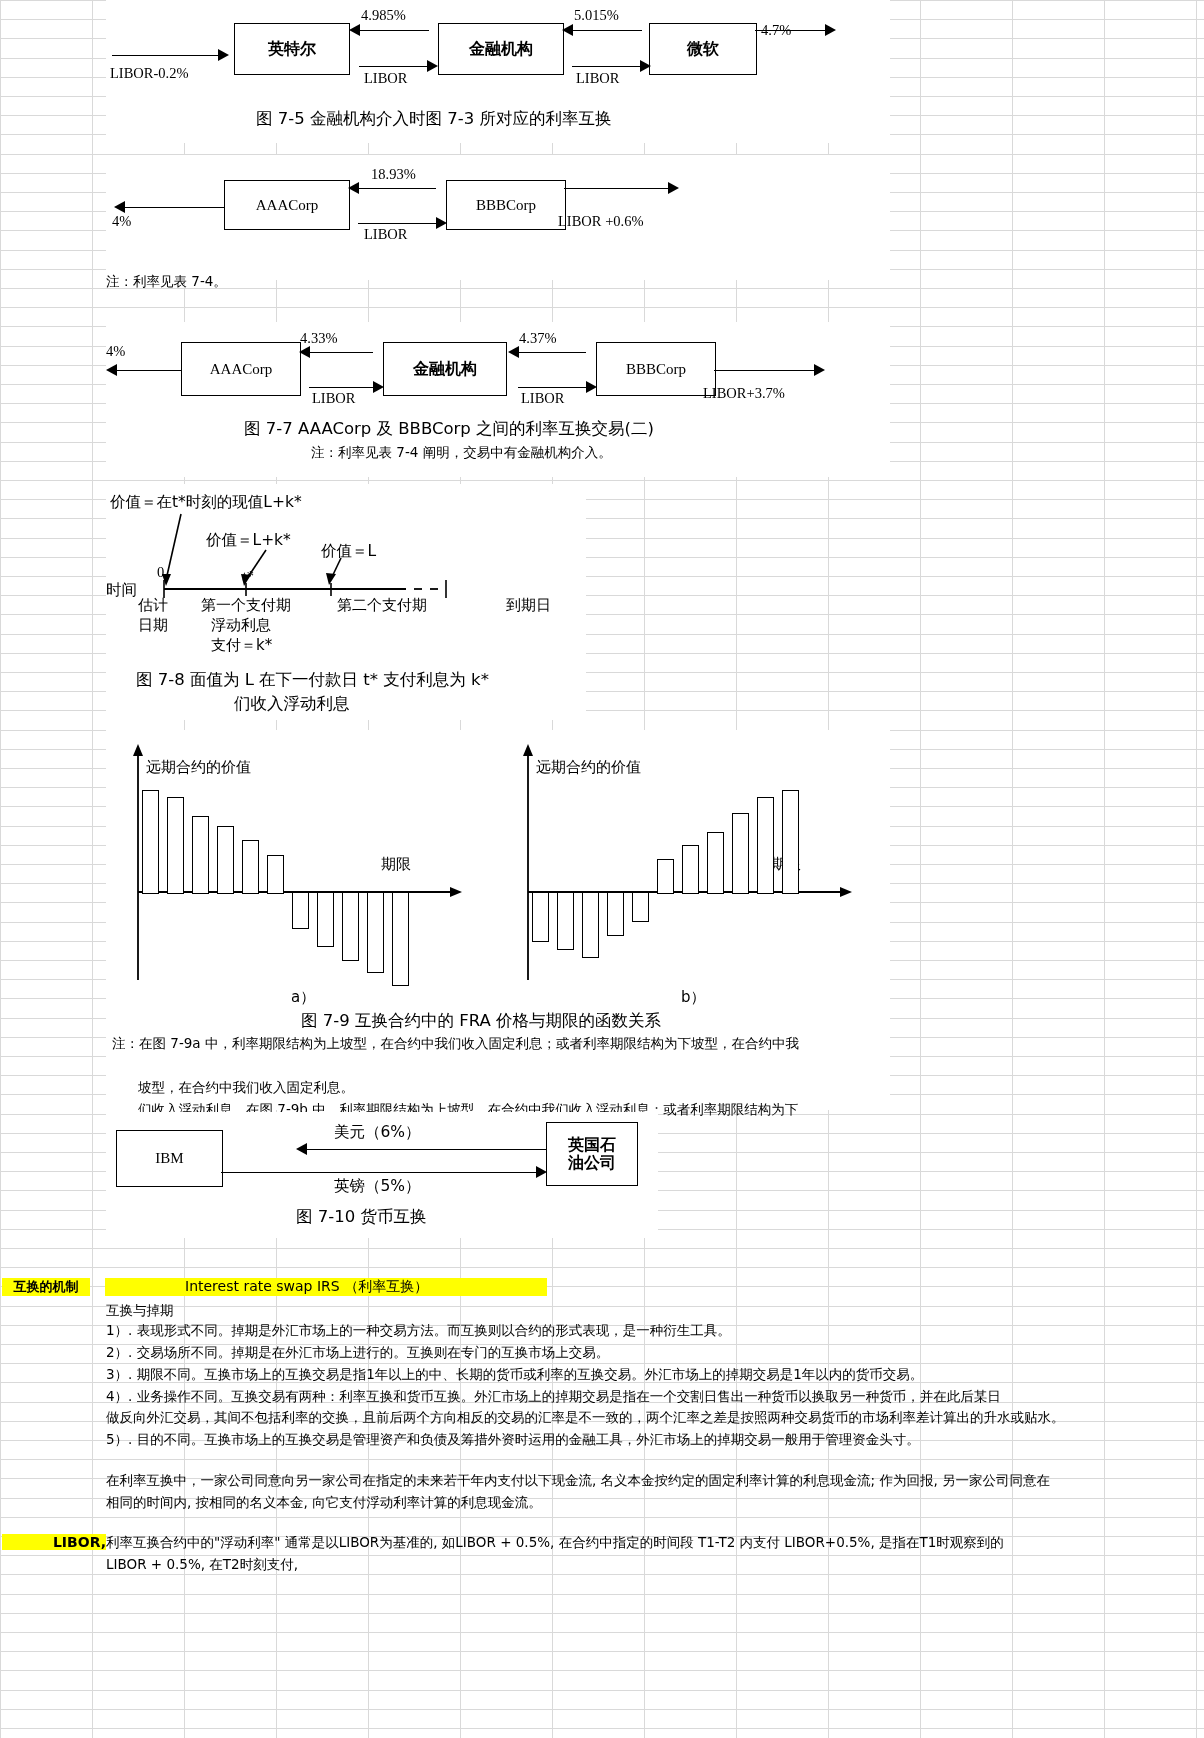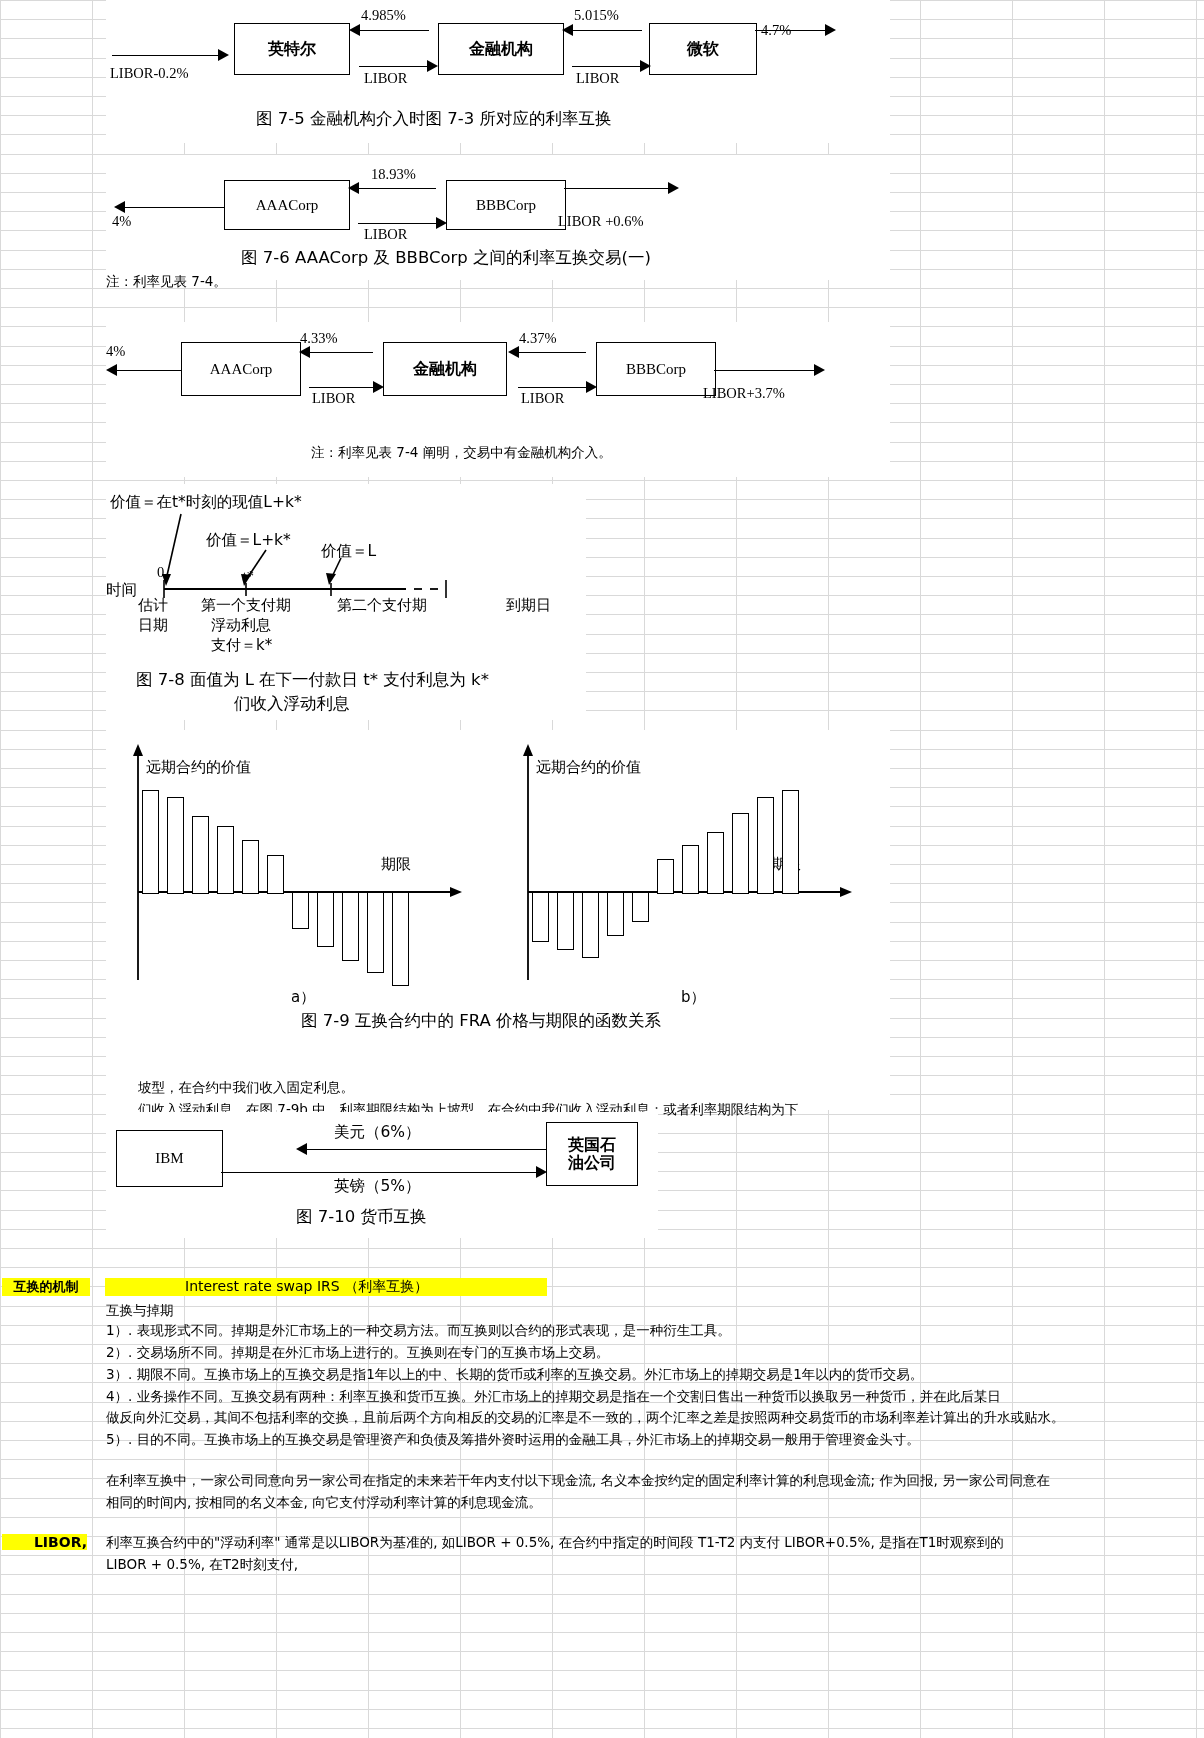--- a/index.html
+++ b/index.html
@@ -128,23 +128,20 @@
     <div class="lbl" style="left:258px;top:71px;">
       <span>LIBOR</span>
     </div>
 
     <div class="hline" style="left:458px;top:33px;width:104px;"></div>
     <div class="arrow ar-r" style="left:562px;top:27px;"></div>
     <div class="lbl" style="left:452px;top:58px;">
       <span>LIBOR +0.6%</span>
     </div>
 
-    <div class="figcap" style="left:135px;top:92px;">
-      <span>图 7-6   AAACorp 及 BBBCorp 之间的利率互换交易(一)</span>
-    </div>
     <div class="note" style="left:0px;top:118px;">
       <span>注：利率见表 7-4。</span>
     </div>
   </div>
 
   <div class="img-block" style="left:106px;top:322px;width:784px;height:155px;">
     <div class="box" style="left:75px;top:20px;width:118px;height:52px;">
       <span>AAACorp</span>
     </div>
     <div class="box cnb" style="left:277px;top:20px;width:122px;height:52px;">
@@ -183,20 +180,23 @@
     <div class="lbl" style="left:415px;top:68px;">
       <span>LIBOR</span>
     </div>
 
     <div class="hline" style="left:608px;top:48px;width:100px;"></div>
     <div class="arrow ar-r" style="left:708px;top:42px;"></div>
     <div class="lbl" style="left:597px;top:63px;">
       <span>LIBOR+3.7%</span>
     </div>
 
+    <div class="figcap" style="left:138px;top:96px;">
+      <span>图 7-7   AAACorp 及 BBBCorp 之间的利率互换交易(二)</span>
+    </div>
     <div class="note" style="left:205px;top:122px;">
       <span>注：利率见表 7-4 阐明，交易中有金融机构介入。</span>
     </div>
   </div>
 
   <div class="img-block" style="left:106px;top:484px;width:480px;height:236px;">
     <div class="lbl cnl" style="left:4px;top:8px;font-size:15.5px;">
       <span>价值＝在t*时刻的现值L+k*</span>
     </div>
     <div class="lbl cnl" style="left:100px;top:46px;font-size:15.5px;">
@@ -323,20 +323,23 @@
       <div class="bar" style="left:276px;top:50px;width:15px;height:102px;"></div>
 
       <div class="lbl cnl" style="left:175px;top:248px;font-size:15px;">
         <span>b）</span>
       </div>
     </div>
 
     <div class="figcap" style="left:195px;top:280px;">
       <span>图 7-9    互换合约中的 FRA 价格与期限的函数关系</span>
     </div>
+    <div class="note" style="left:6px;top:305px;">
+      <span>注：在图 7-9a 中，利率期限结构为上坡型，在合约中我们收入固定利息；或者利率期限结构为下坡型，在合约中我</span>
+    </div>
     <div class="note" style="left:32px;top:331px;margin-top:40px;">
       <span>们收入浮动利息。在图 7-9b 中，利率期限结构为上坡型，在合约中我们收入浮动利息；或者利率期限结构为下</span>
     </div>
     <div class="note" style="left:32px;top:349px;">
       <span>坡型，在合约中我们收入固定利息。</span>
     </div>
   </div>
 
   <div class="img-block" style="left:106px;top:1112px;width:552px;height:126px;">
     <div class="box" style="left:10px;top:18px;width:105px;height:55px;">
@@ -396,21 +399,21 @@
       <span>5）. 目的不同。互换市场上的互换交易是管理资产和负债及筹措外资时运用的金融工具，外汇市场上的掉期交易一般用于管理资金头寸。</span>
     </div>
 
     <div class="txt" style="left:106px;top:196px;">
       <span>在利率互换中，一家公司同意向另一家公司在指定的未来若干年内支付以下现金流, 名义本金按约定的固定利率计算的利息现金流; 作为回报, 另一家公司同意在</span>
     </div>
     <div class="txt" style="left:106px;top:218px;">
       <span>相同的时间内, 按相同的名义本金, 向它支付浮动利率计算的利息现金流。</span>
     </div>
 
-    <div class="txt hl" style="left:2px;top:258px;width:85px;text-align:right;font-size:14px;">
+    <div class="txt hl" style="left:2px;top:258px;width:104px;text-align:right;font-size:14px;">
       <span>LIBOR,</span>
     </div>
     <div class="txt" style="left:106px;top:258px;">
       <span>利率互换合约中的"浮动利率" 通常是以LIBOR为基准的, 如LIBOR + 0.5%, 在合约中指定的时间段 T1-T2 内支付 LIBOR+0.5%, 是指在T1时观察到的</span>
     </div>
     <div class="txt" style="left:106px;top:280px;">
       <span>LIBOR + 0.5%, 在T2时刻支付,</span>
     </div>
   </div>
 

